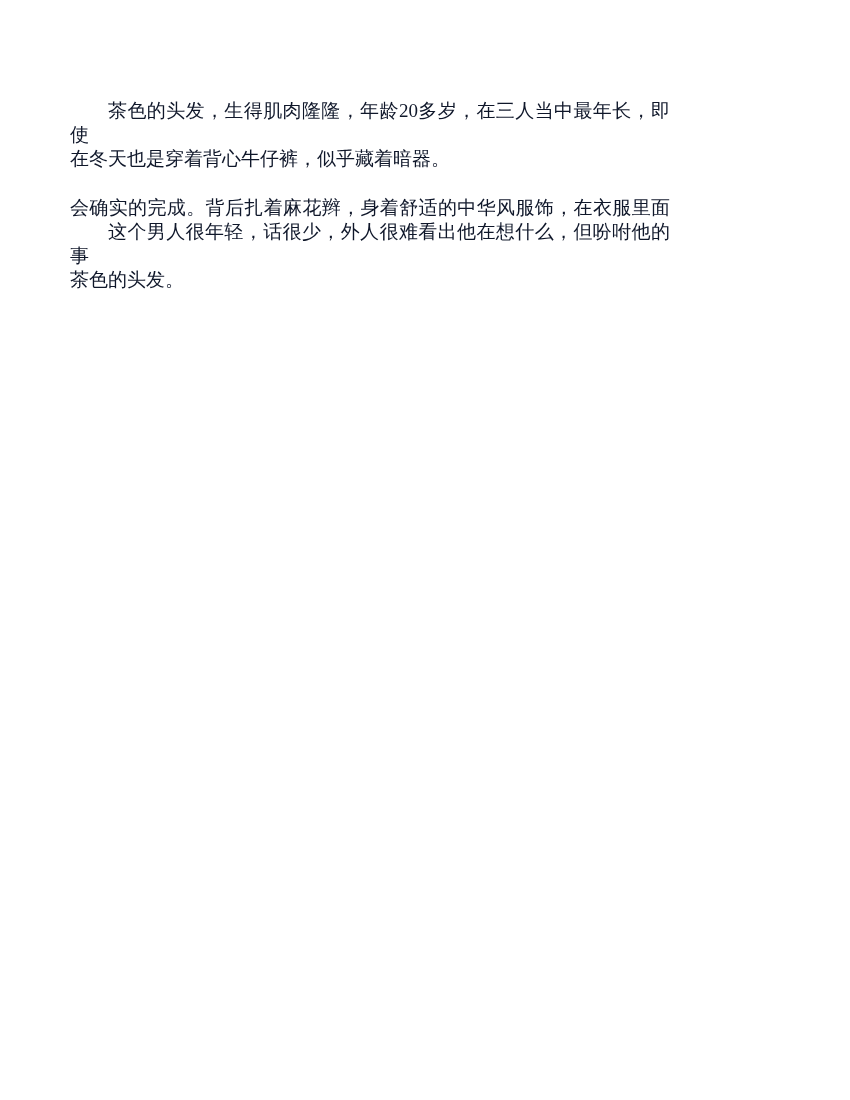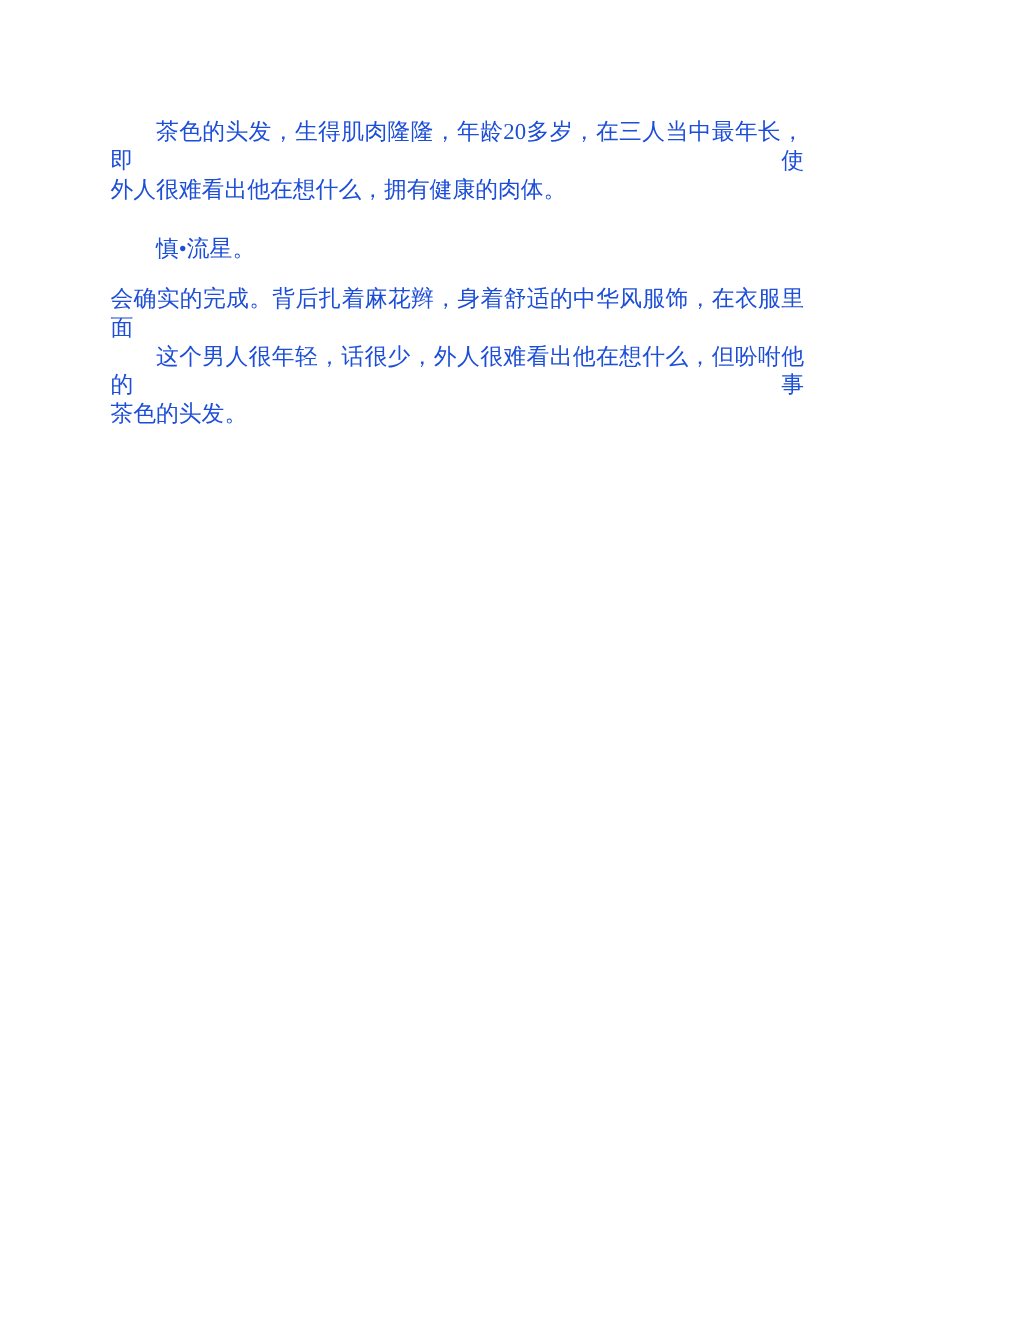--- a/index.html
+++ b/index.html
@@ -9,25 +9,25 @@
   }
   body {
     width: 850px;
     height: 1100px;
     position: relative;
     overflow: hidden;
   }
   .doc {
     box-sizing: border-box;
     width: 752px;
-    padding: 99px 82px 0 92px;
+    padding: 99px 82px 0 70px;
     font-family: "Liberation Serif", "DejaVu Serif", serif;
     font-size: 19px;
     line-height: 24px;
-    color: #1d4ed8;
+    color: #0f172a;
     letter-spacing: 0;
   }
   .para {
     margin: 0 0 25px 0;
     padding: 0;
   }
   .para.gap-small {
     margin-bottom: 18px;
   }
   .line {
@@ -42,26 +42,23 @@
     text-align-last: justify;
   }
 </style>
 </head>
 <body>
 
 <div class="doc">
 
   <p class="para">
     <span class="line first justify">茶色的头发，生得肌肉隆隆，年龄20多岁，在三人当中最年长，即使</span>
-    <span class="line">外人很难看出他在想什么，拥有健康的肉体。</span>
+    <span class="line">在冬天也是穿着背心牛仔裤，似乎藏着暗器。</span>
   </p>
 
-  <p class="para gap-small">
-    <span class="line first">慎•流星。</span>
-  </p>
 
   <p class="para">
     <span class="line justify">会确实的完成。背后扎着麻花辫，身着舒适的中华风服饰，在衣服里面</span>
     <span class="line first justify">这个男人很年轻，话很少，外人很难看出他在想什么，但吩咐他的事</span>
     <span class="line">茶色的头发。</span>
   </p>
 
 </div>
 
 </body></html>

